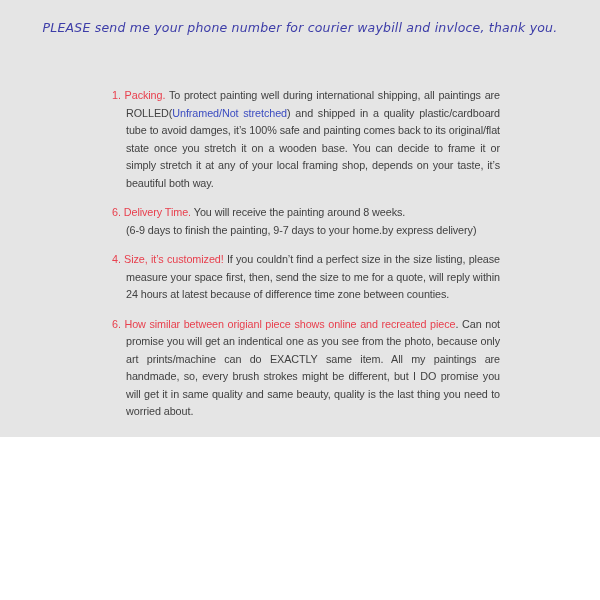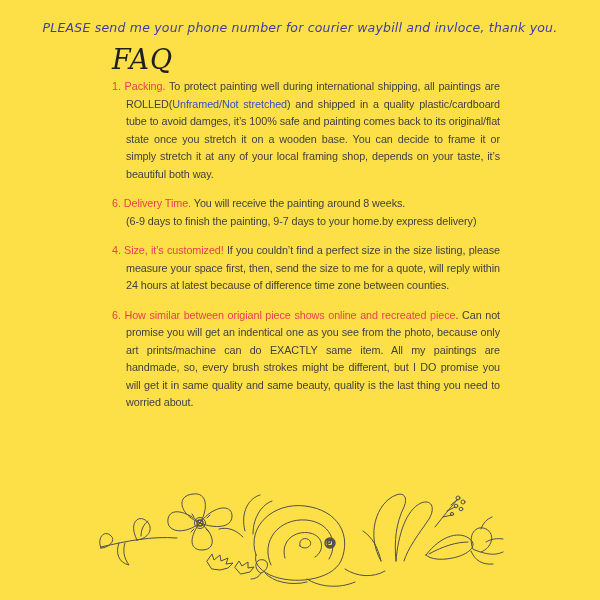--- a/index.html
+++ b/index.html
@@ -4,38 +4,38 @@
 <style>
   :root{
     --note-blue:#3d3da8;
     --heading-red:#e8404e;
     --accent-blue:#3b4cc1;
     --body-text:#414141;
     --sketch:#4f4f4f;
   }
   html,body{margin:0;padding:0;overflow:hidden;background:#ffffff;}
   .page{
-    position:relative;width:600px;height:600px;background:#fde047;
+    position:relative;width:600px;height:437px;background:#e5e5e5;
     font-family:"Liberation Sans", sans-serif;overflow:hidden;
   }
   .note{
     position:absolute;top:20px;left:0;right:0;text-align:center;
     font-family:"DejaVu Sans", sans-serif;font-style:italic;font-weight:500;
     font-size:12.5px;color:var(--note-blue);letter-spacing:.2px;
   }
   .title{
     position:absolute;top:44px;left:112px;
     font-family:"DejaVu Serif", serif;font-style:italic;
     font-size:27px;color:#1f1f1f;letter-spacing:1px;
   }
   .faq-list{
     position:absolute;top:78px;left:112px;width:388px;
   }
   .faq-item{
-    margin:0 0 12px 0;padding-left:14px;text-indent:-14px;
+    margin:9px 0 12px 0;padding-left:14px;text-indent:-14px;
     font-size:10.8px;line-height:17.5px;letter-spacing:-.08px;
     color:var(--body-text);text-align:justify;
   }
   .seg-red{color:var(--heading-red);}
   .seg-blue{color:var(--accent-blue);}
   .seg-body{color:var(--body-text);}
   .floral{
     position:absolute;left:95px;top:484px;width:410px;height:110px;
   }
   .floral path,.floral circle,.floral ellipse{
@@ -44,21 +44,20 @@
   }
   .floral .dense{stroke-width:1.4;}
 </style>
 </head>
 <body>
 
 <div class="page">
 
   <div class="note">PLEASE send me your phone number for courier waybill and invloce, thank you.</div>
 
-  <div class="title">FAQ</div>
 
   <div class="faq-list">
       <p class="faq-item"><span class="seg-red">1. Packing. </span><span class="seg-body">To protect painting well during international shipping, all paintings are ROLLED(</span><span class="seg-blue">Unframed/Not stretched</span><span class="seg-body">) and shipped in a quality plastic/cardboard tube to avoid damges, it’s 100% safe and painting comes back to its original/flat state once you stretch it on a wooden base. You can decide to frame it or simply stretch it at any of your local framing shop, depends on your taste, it’s beautiful both way.</span></p>
       <p class="faq-item"><span class="seg-red">6. Delivery Time. </span><span class="seg-body">You will receive the painting around 8 weeks.</span><br><span class="seg-body">(6-9 days to finish the painting, 9-7 days to your home.by express delivery)</span></p>
       <p class="faq-item"><span class="seg-red">4. Size, it’s customized! </span><span class="seg-body">If you couldn’t find a perfect size in the size listing, please measure your space first, then, send the size to me for a quote, will reply within 24 hours at latest because of difference time zone between counties.</span></p>
       <p class="faq-item"><span class="seg-red">6. How similar between origianl piece shows online and recreated piece</span><span class="seg-body">. Can not promise you will get an indentical one as you see from the photo, because only art prints/machine can do EXACTLY same item. All my paintings are handmade, so, every brush strokes might be different, but I DO promise you will get it in same quality and same beauty, quality is the last thing you need to worried about.</span></p>
     </div>
 
   <svg class="floral" viewBox="0 0 410 108" aria-hidden="true">
 

